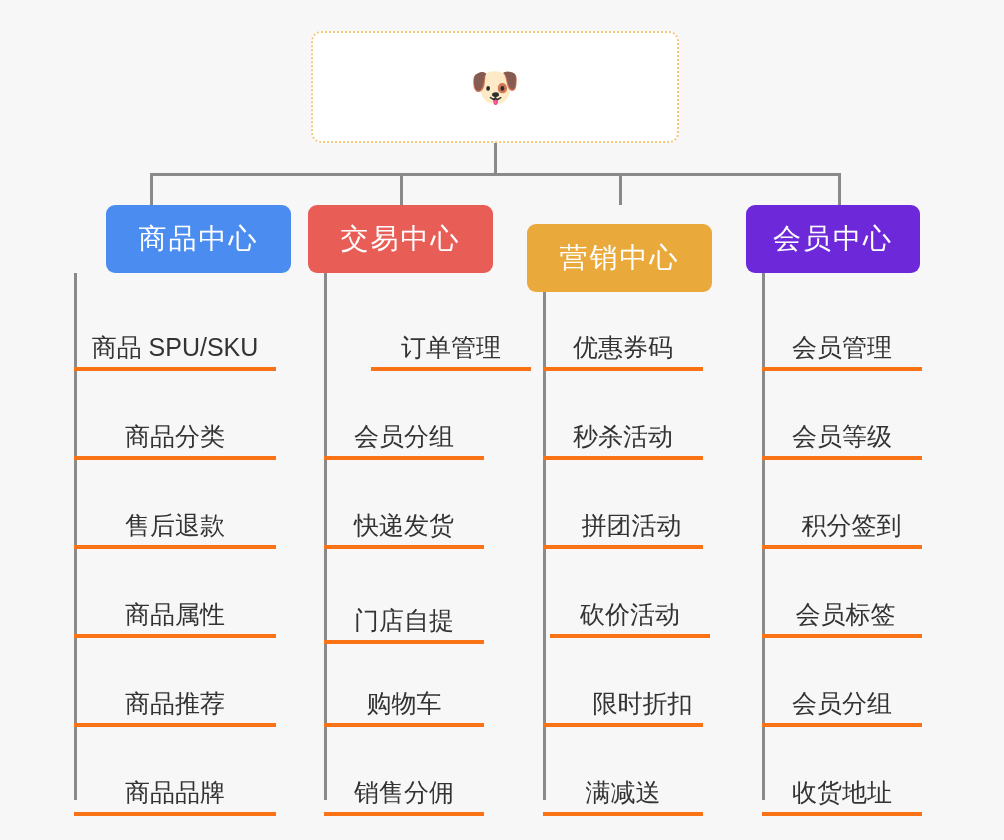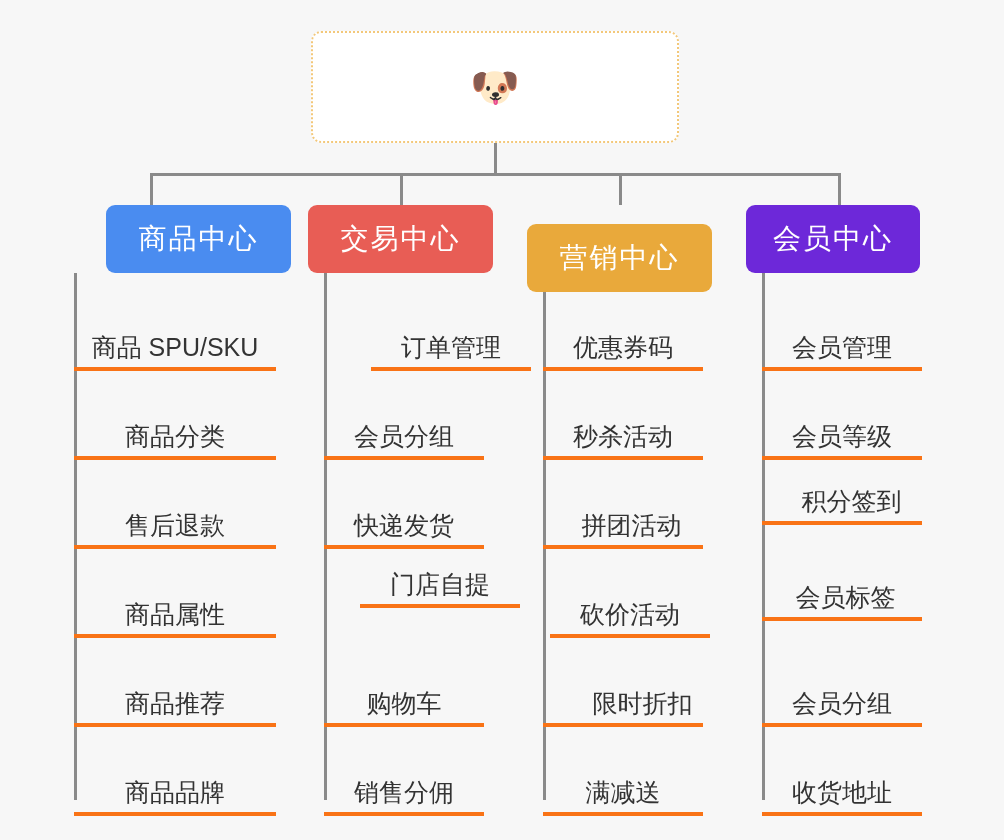--- a/index.html
+++ b/index.html
@@ -140,21 +140,21 @@
       </div>
       <div class="leaf" style="left: 324px; width: 160px; top: 282px; margin-left: 47px;">
         <span class="leaf-label">订单管理</span>
       </div>
       <div class="leaf" style="left: 324px; width: 160px; top: 371px;">
         <span class="leaf-label">会员分组</span>
       </div>
       <div class="leaf" style="left: 324px; width: 160px; top: 460px;">
         <span class="leaf-label">快递发货</span>
       </div>
-      <div class="leaf" style="left: 324px; width: 160px; top: 519px; margin-left: 36px;">
+      <div class="leaf" style="left: 324px; width: 160px; top: 555px;">
         <span class="leaf-label">门店自提</span>
       </div>
       <div class="leaf" style="left: 324px; width: 160px; top: 638px;">
         <span class="leaf-label">购物车</span>
       </div>
       <div class="leaf" style="left: 324px; width: 160px; top: 727px;">
         <span class="leaf-label">销售分佣</span>
       </div>
       <div class="cat-box" style="left: 527px; width: 185px; background: rgb(233, 169, 59); margin-top: 19px;">
         <span>营销中心</span>
@@ -179,24 +179,24 @@
       </div>
       <div class="cat-box" style="left: 746px; width: 174px; background: #6d28d9;">
         <span>会员中心</span>
       </div>
       <div class="leaf" style="left: 762px; width: 160px; top: 282px;">
         <span class="leaf-label">会员管理</span>
       </div>
       <div class="leaf" style="left: 762px; width: 160px; top: 371px;">
         <span class="leaf-label">会员等级</span>
       </div>
-      <div class="leaf" style="left: 762px; width: 160px; top: 436px; padding-left: 19px;">
+      <div class="leaf" style="left: 762px; width: 160px; top: 460px; padding-left: 19px;">
         <span class="leaf-label">积分签到</span>
       </div>
-      <div class="leaf" style="left: 762px; width: 160px; top: 532px; padding-left: 7px;">
+      <div class="leaf" style="left: 762px; width: 160px; top: 549px; padding-left: 7px;">
         <span class="leaf-label">会员标签</span>
       </div>
       <div class="leaf" style="left: 762px; width: 160px; top: 638px;">
         <span class="leaf-label">会员分组</span>
       </div>
       <div class="leaf" style="left: 762px; width: 160px; top: 727px;">
         <span class="leaf-label">收货地址</span>
       </div>
     </div>
 

